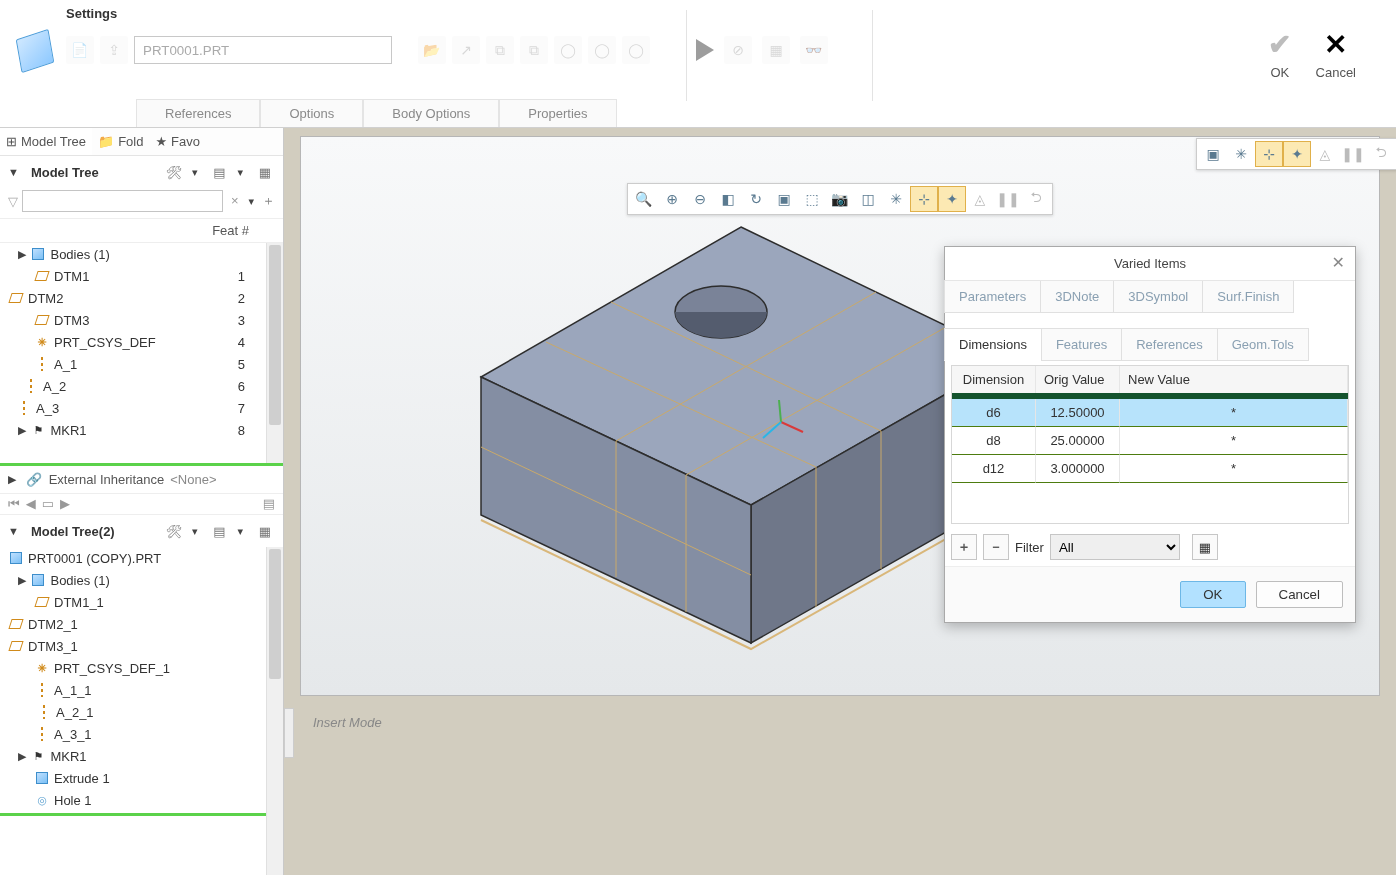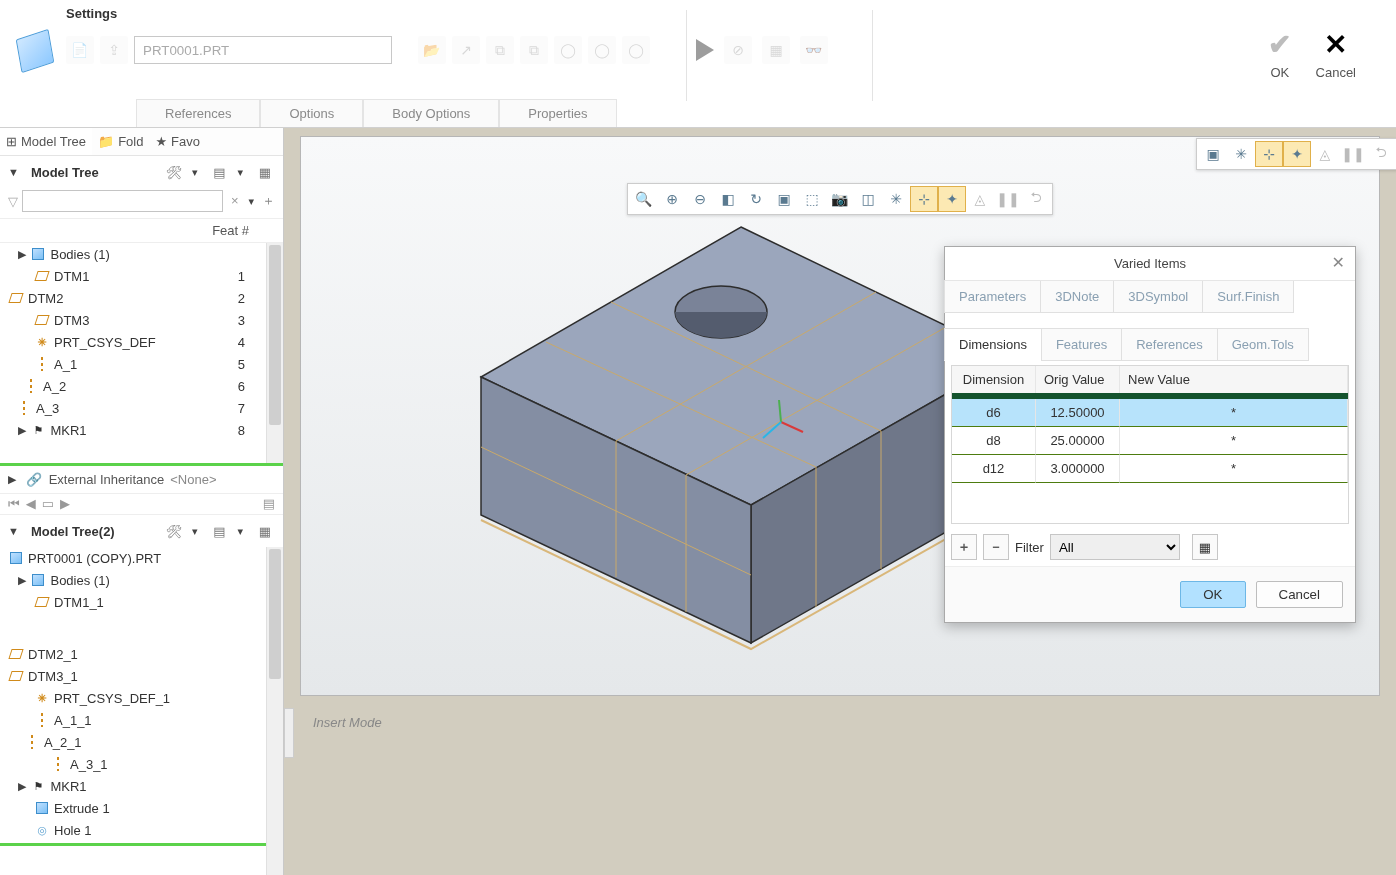--- a/index.html
+++ b/index.html
@@ -297,21 +297,21 @@
           </span>
           <span>Bodies (1)</span>
         </div>
       <div id="tree2-items">
           <div class="tree-row" style="padding-left: 34px; align-items: center;">
             <span class="ico">
               <span class="datum"></span>
             </span>
             <span>DTM1_1</span>
           </div>
-          <div class="tree-row" style=" margin-top: 30px;">
+          <div class="tree-row" style="">
             <span class="ico">
               <span class="datum"></span>
             </span>
             <span>DTM2_1</span>
           </div>
           <div class="tree-row" style="">
             <span class="ico">
               <span class="datum"></span>
             </span>
             <span>DTM3_1</span>
@@ -319,27 +319,27 @@
           <div class="tree-row" style="padding-left: 34px;">
             <span class="ico csys">✳</span>
             <span>PRT_CSYS_DEF_1</span>
           </div>
           <div class="tree-row" style="padding-left: 34px;">
             <span class="ico">
               <span class="axis"></span>
             </span>
             <span>A_1_1</span>
           </div>
-          <div class="tree-row" style="padding-left: 24px;">
+          <div class="tree-row" style="padding-left: 36px;">
             <span class="ico">
               <span class="axis"></span>
             </span>
             <span>A_2_1</span>
           </div>
-          <div class="tree-row" style="padding-left: 50px;">
+          <div class="tree-row" style="padding-left: 34px;">
             <span class="ico">
               <span class="axis"></span>
             </span>
             <span>A_3_1</span>
           </div>
           <div class="tree-row" style="padding-left: 34px;">
             <span class="chev" style="margin-left:-16px">▶</span>
             <span class="ico u">⚑</span>
             <span>MKR1</span>
           </div>

